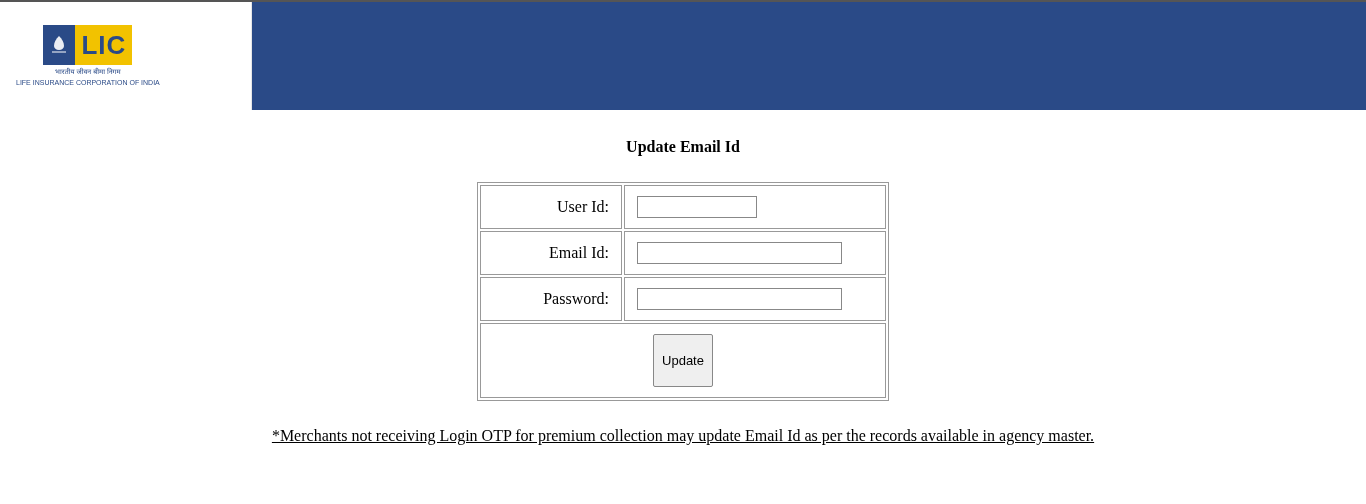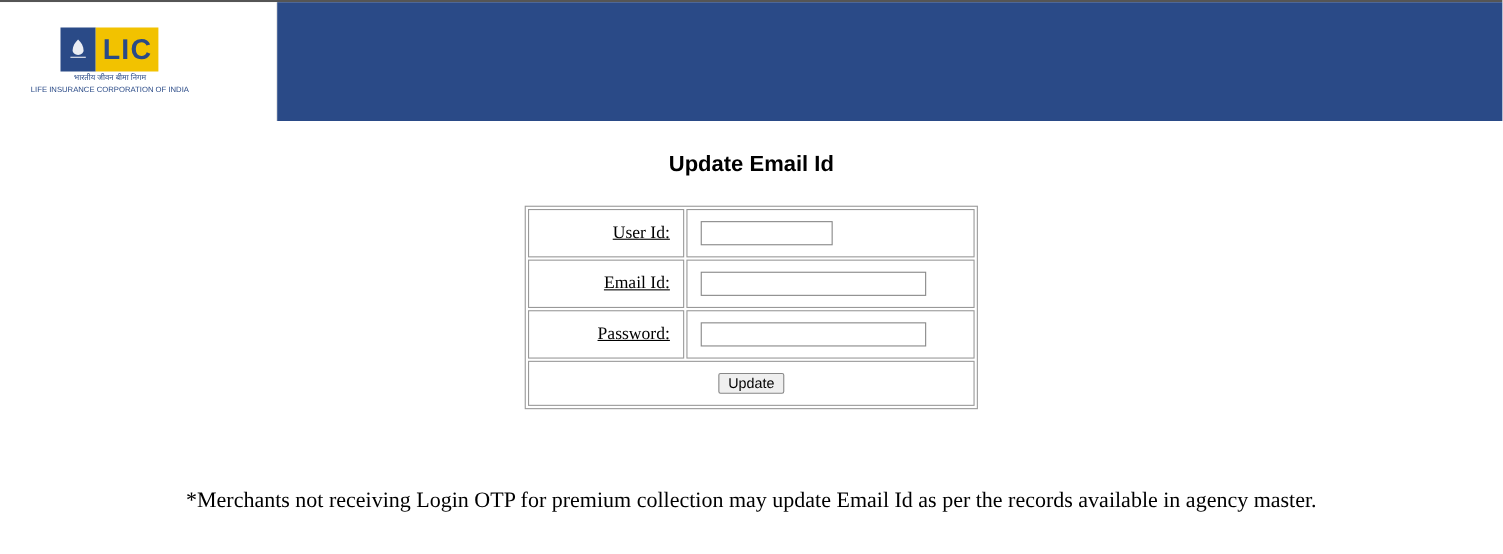--- a/index.html
+++ b/index.html
@@ -18,21 +18,21 @@
       display: flex;
       height: 108px;
     }
     .logo-box {
       width: 252px;
       background: #fff;
       border-right: 1px solid #e6e6e6;
       display: flex;
       align-items: center;
       justify-content: flex-start;
-      padding-left: 28px;
+      padding-left: 16px;
     }
     .logo {
       display: flex;
       flex-direction: column;
       align-items: center;
     }
     .logo-top {
       display: flex;
       align-items: stretch;
     }
@@ -68,29 +68,28 @@
     }
     .banner {
       flex: 1;
       background: #2a4a87;
     }
     .content {
       text-align: center;
       padding-top: 28px;
     }
     .page-title {
-      font-size: 20px;
+      font-size: 16px;
       font-weight: bold;
-      font-family: Liberation Sans, sans-serif;
+      font-family: Liberation Serif, serif;
     }
     .form-wrap {
       display: flex;
       justify-content: center;
       margin-top: 26px;
-      text-decoration: underline;
     }
     table.form-table {
       border-collapse: separate;
       border-spacing: 2px;
       border: 1px solid #999;
     }
     table.form-table td {
       border: 1px solid #999;
       padding: 10px 12px;
       font-family: "Times New Roman", serif;
@@ -115,30 +114,31 @@
     }
     .userid-input { width: 120px; }
     .password-input,
     .email-input { width: 205px; }
     td.action-row {
       text-align: center;
     }
     button.update-btn {
       font-family: Arial, sans-serif;
       font-size: 13px;
-      padding: 1px 8px;
+      padding: 18px 8px;
       background: #efefef;
       border: 1px solid #888;
       border-radius: 2px;
       cursor: pointer;
     }
     .notes {
-      margin-top: 72px;
+      margin-top: 26px;
       font-family: "Times New Roman", serif;
-      font-size: 20px;
+      font-size: 16px;
+      text-decoration: underline;
     }
     .notes p {
       margin-bottom: 18px;
     }
   </style>
 </head>
 <body>
 
 <div class="top-line"></div>
 

